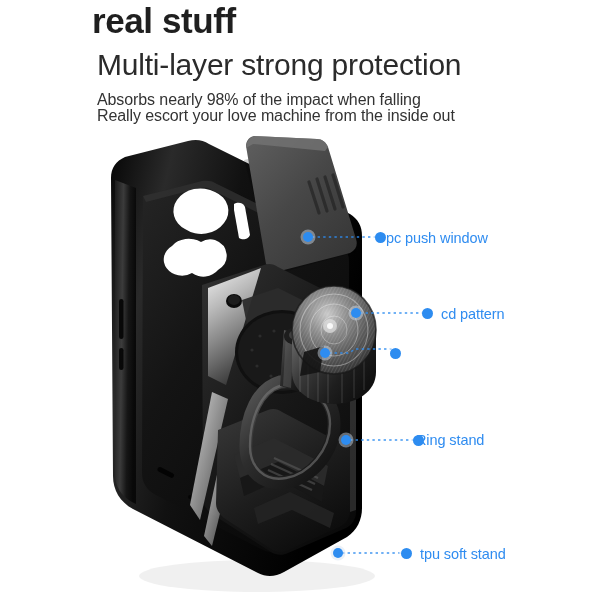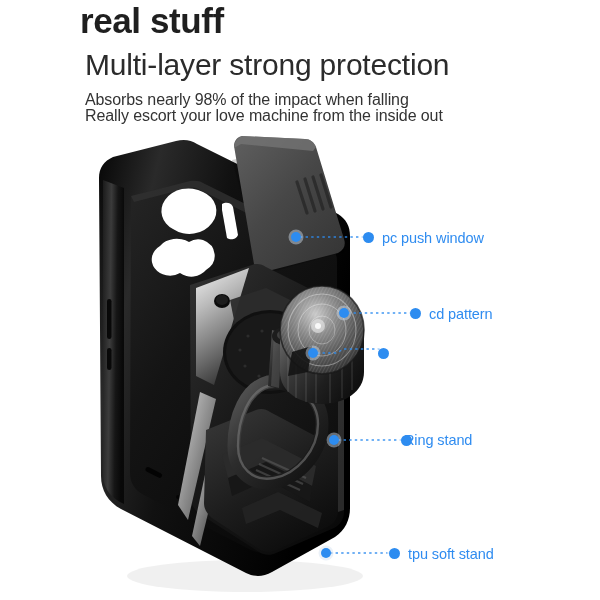--- a/index.html
+++ b/index.html
@@ -9,20 +9,21 @@
   body {
     width: 600px; height: 600px;
     font-family: "Liberation Sans", sans-serif;
     overflow: hidden;
     position: relative;
   }
   #page {
     position: relative;
     width: 508px; height: 600px;
     background: #ffffff;
+    margin-left: 12px;
   }
 
   
   .headline {
     position: absolute;
     left: 80px; top: 2px;
     font-size: 35px;
     font-weight: bold;
     color: #1f1f1f;
     letter-spacing: -0.4px;
@@ -419,21 +420,21 @@
       <path d="M317,353 L336,353 L344,349 L379,349 L379,353"></path>
       <path d="M338,440 L402,440"></path>
       <path d="M330,553 L390,553"></path>
     </g>
   </svg>
 
   <div class="callout-layer">
 
     <div class="dot src" style="left:291px; top:232px;"></div>
     <div class="dot" style="left:363px; top:232px;"></div>
-    <div class="callout-label" style="left:382px; top:231px;">pc push window</div>
+    <div class="callout-label" style="left:374px; top:231px;">pc push window</div>
 
     <div class="dot src" style="left:339px; top:308px;"></div>
     <div class="dot" style="left:410px; top:308px;"></div>
     <div class="callout-label" style="left:429px; top:307px;text-align:right;">cd pattern</div>
 
     <div class="dot src" style="left:308px; top:348px;"></div>
     <div class="dot" style="left:378px; top:348px;"></div>
 
     <div class="dot src" style="left:329px; top:435px;"></div>
     <div class="dot" style="left:401px; top:435px;"></div>

